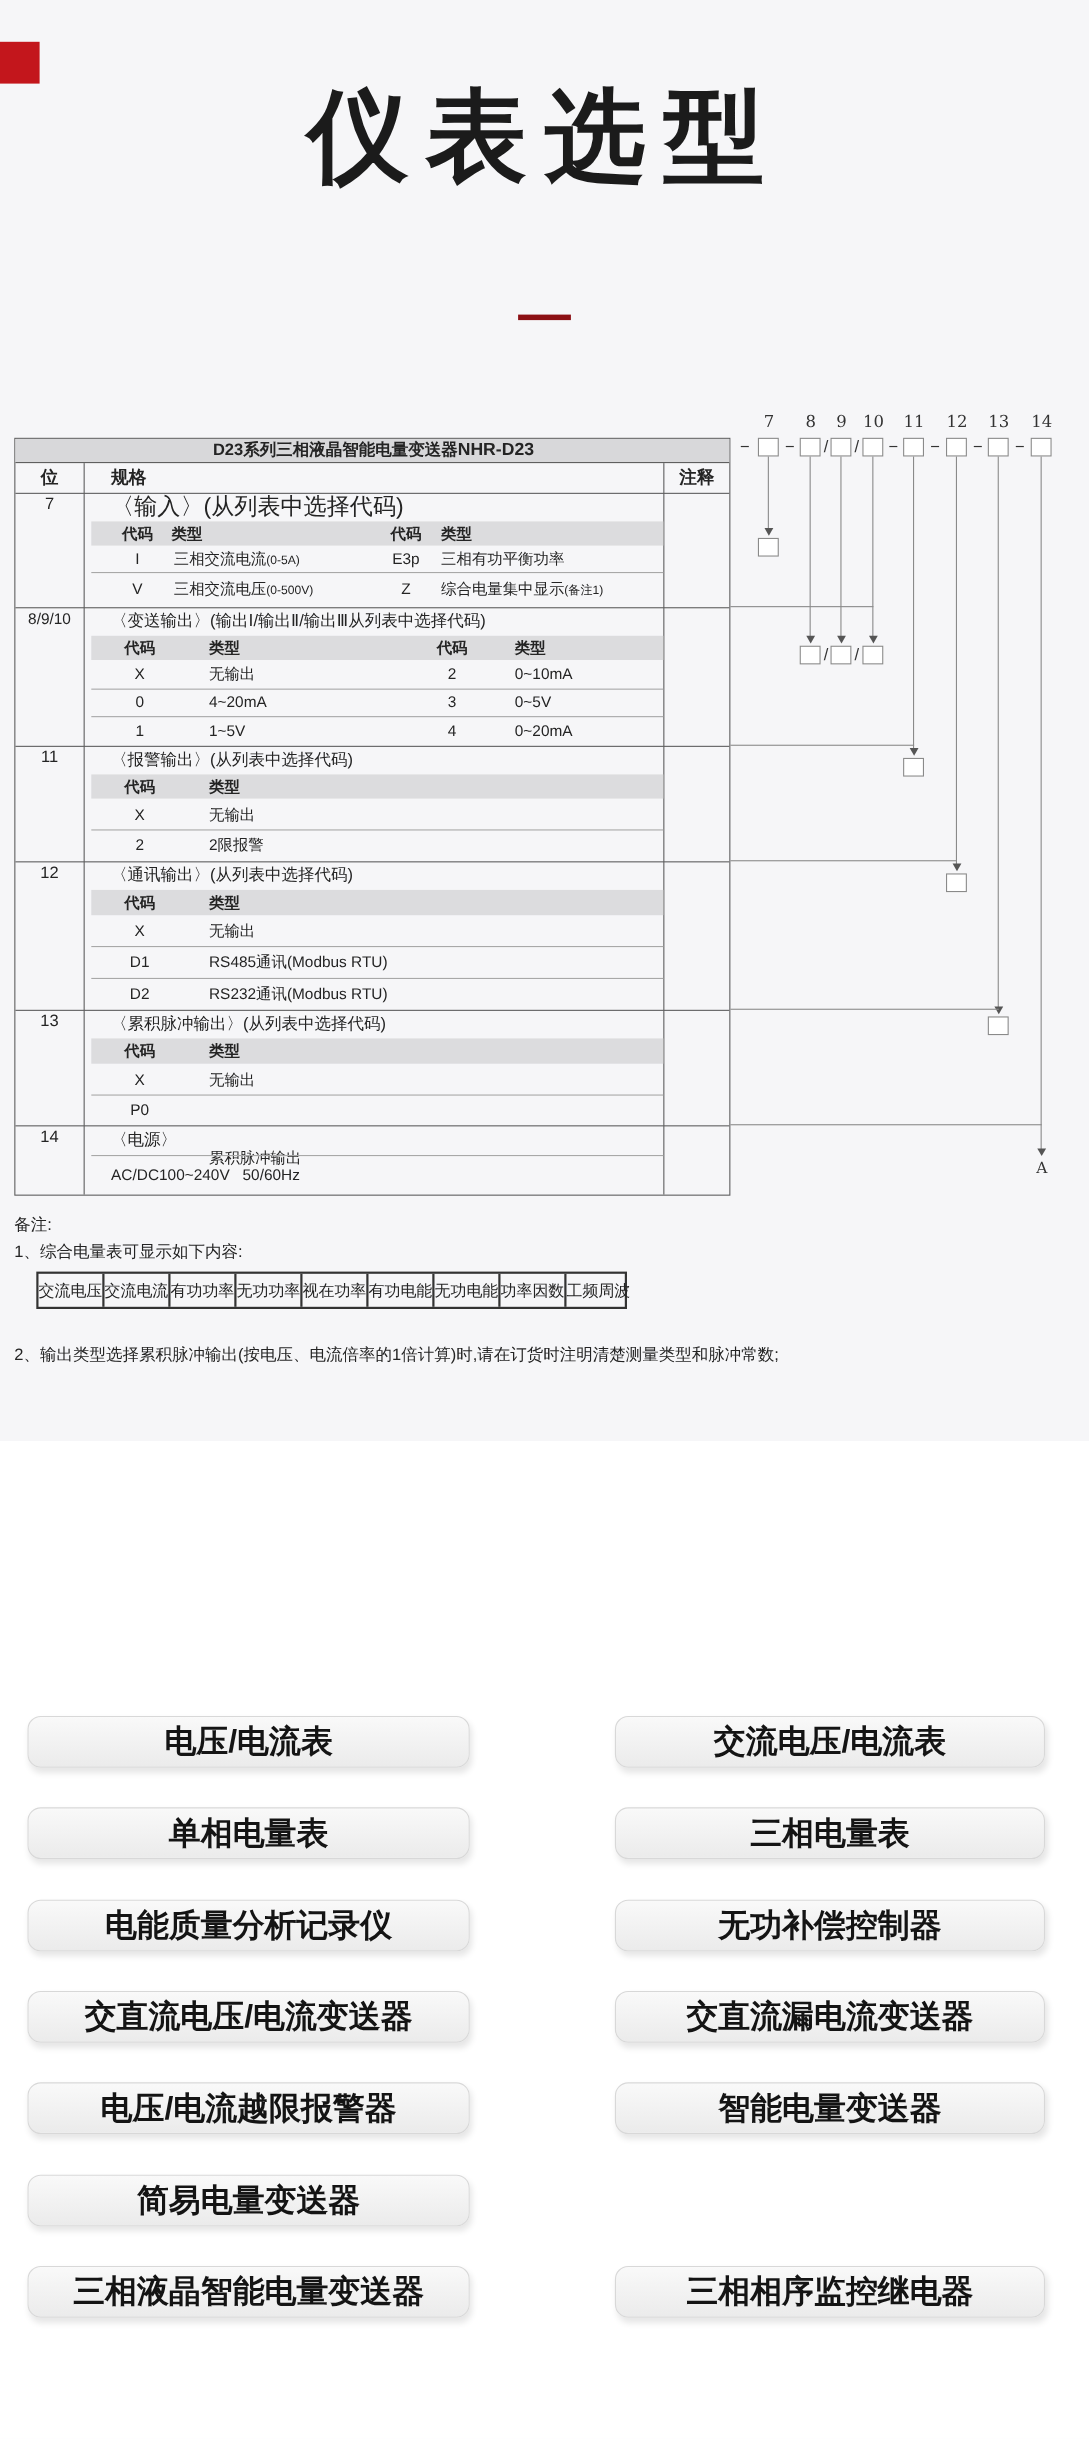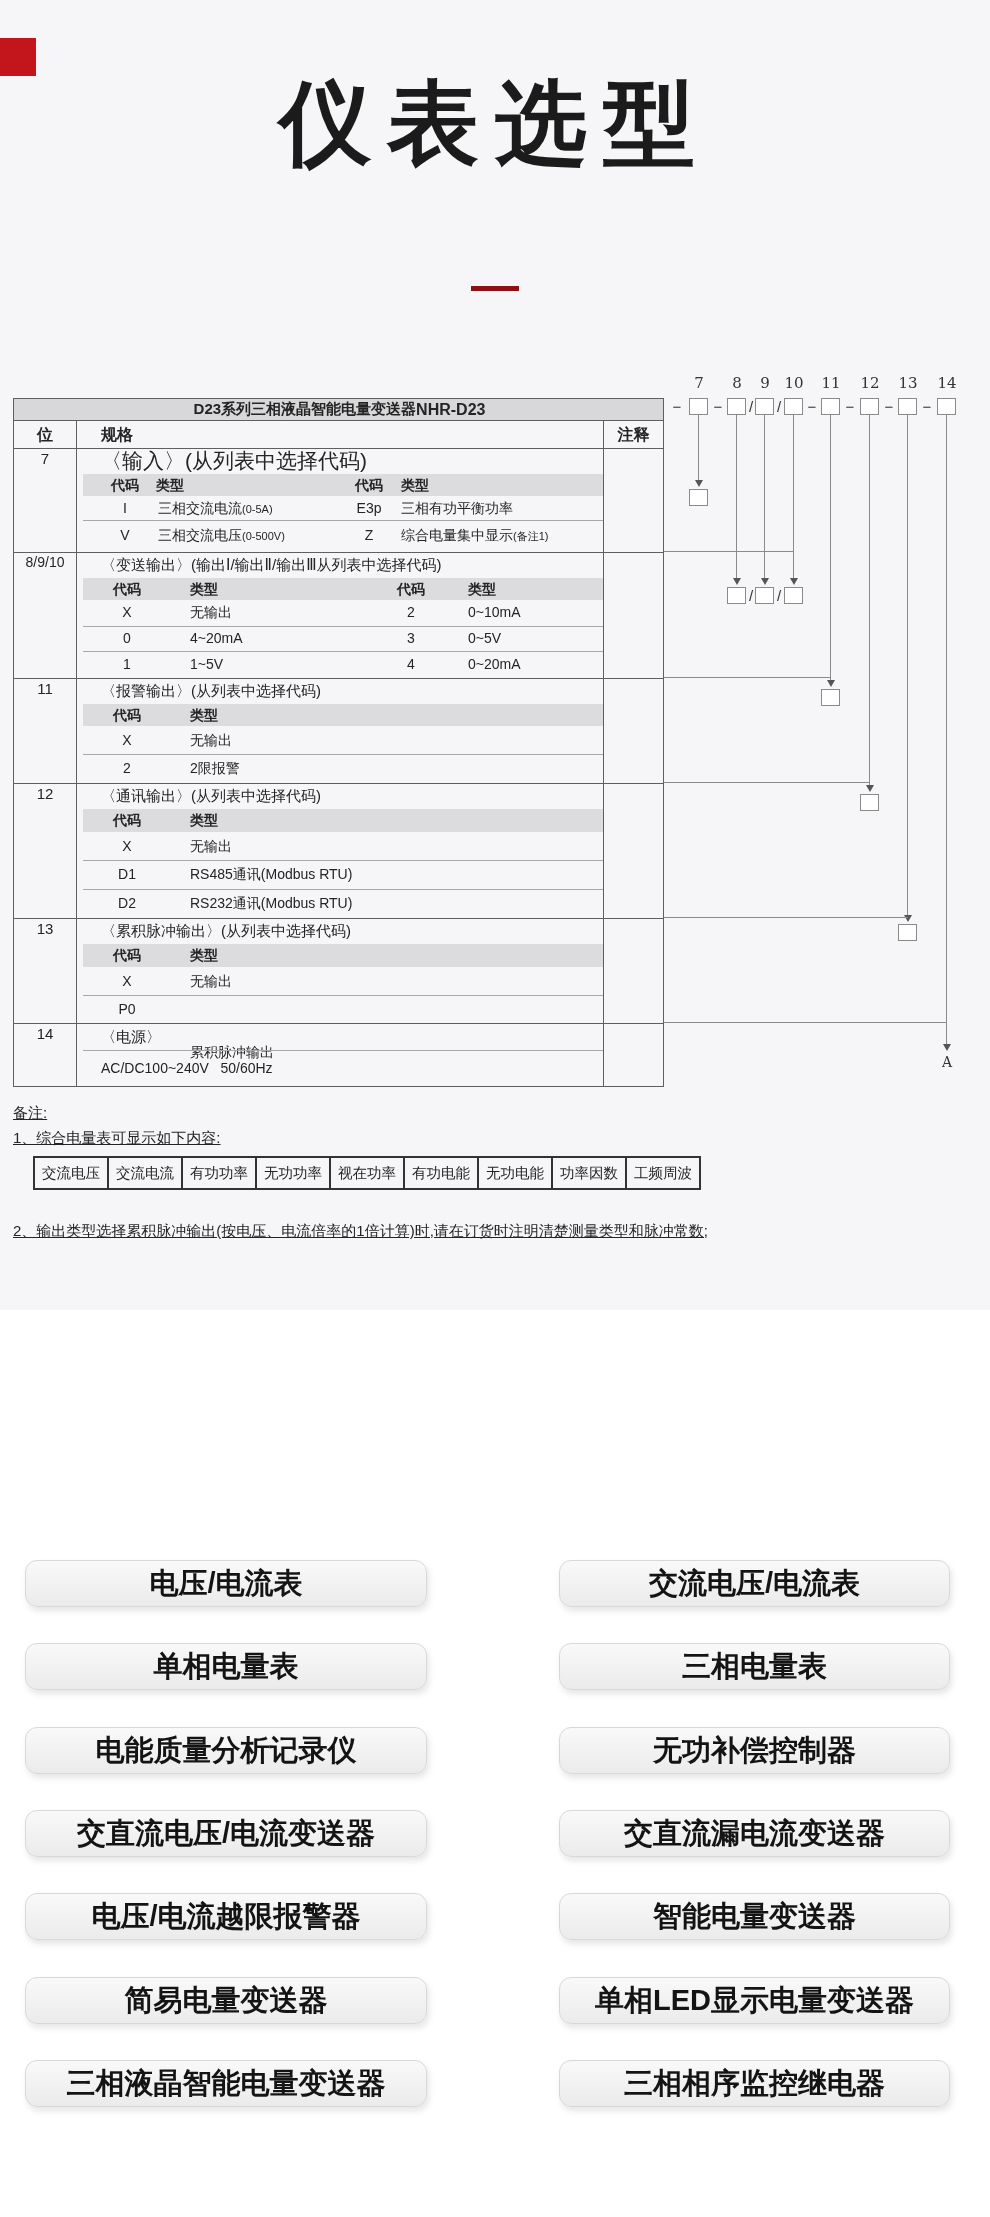--- a/index.html
+++ b/index.html
@@ -31,22 +31,22 @@
          transform:translateX(-50%);line-height:16px;}
   .cbox{position:absolute;width:19px;height:17px;border:1px solid #8a8a8a;background:#fff;box-sizing:border-box;}
   .sep{position:absolute;font-size:15px;color:#333;line-height:17px;transform:translateX(-50%);}
   .vl{position:absolute;width:1px;background:#8a8a8a;}
   .hl{position:absolute;height:1px;background:#8a8a8a;}
   .arr{position:absolute;width:0;height:0;border-left:4px solid transparent;border-right:4px solid transparent;
        border-top:7px solid #555;}
   .terminal{position:absolute;font-family:"DejaVu Serif","Liberation Serif",serif;font-size:14px;color:#333;transform:translateX(-50%);}
 
   
-  .note{position:absolute;font-size:15px;color:#242424;white-space:nowrap;text-decoration:underline;}
-  .strip{position:absolute;left:33px;top:1156px;width:668px;height:34px;display:flex;border:2px solid #333;box-sizing:border-box;justify-content:space-between;}
+  .note{position:absolute;font-size:15px;color:#242424;white-space:nowrap;}
+  .strip{position:absolute;left:33px;top:1156px;width:537px;height:34px;display:flex;border:2px solid #333;box-sizing:border-box;justify-content:space-between;}
   .strip .cell{flex:1;display:flex;align-items:center;justify-content:center;font-size:14.5px;color:#242424;
                border-left:2px solid #333;white-space:nowrap;}
   .strip .cell:first-child{border-left:none;}
 
   
   .ptitle{position:absolute;left:0;top:1405px;width:990px;text-align:center;font-size:74px;font-weight:900;
           letter-spacing:6px;color:#1d1d1d;line-height:1.15;}
   .ptitle .gap{display:inline-block;width:56px;}
   .pbtn{position:absolute;height:47px;border-radius:12px;background:linear-gradient(180deg,#f9f9f9,#ebebeb);
         border:1px solid #d8d8d8;box-shadow:2px 4px 6px rgba(0,0,0,0.10);display:flex;align-items:center;
@@ -268,22 +268,19 @@
     </div>
   <div class="pbtn l" style="top:1893px;">
       <span>电压/电流越限报警器</span>
     </div>
   <div class="pbtn r" style="top:1893px;">
       <span>智能电量变送器</span>
     </div>
   <div class="pbtn l" style="top:1977px;">
       <span>简易电量变送器</span>
     </div>
-  <div class="pbtn r" style="top:1977px;">
-      <span>单相LED显示电量变送器</span>
-    </div>
   <div class="pbtn l" style="top:2060px;">
       <span>三相液晶智能电量变送器</span>
     </div>
   <div class="pbtn r" style="top:2060px;">
       <span>三相相序监控继电器</span>
     </div>
 </div>
 
 </body></html>

